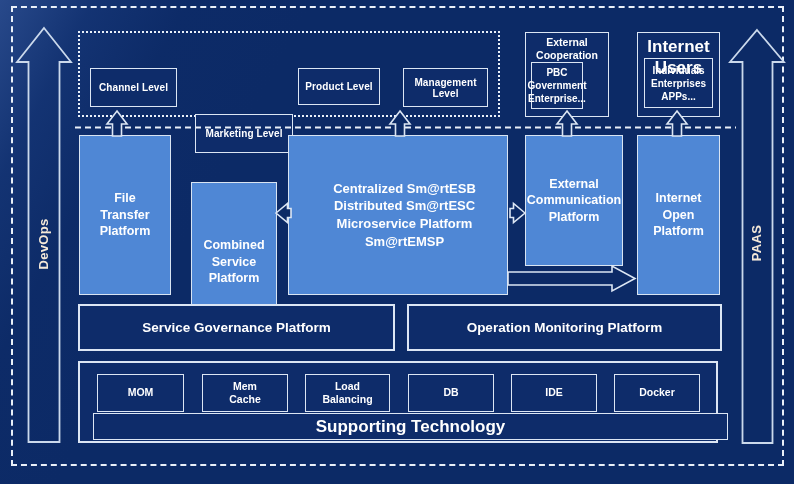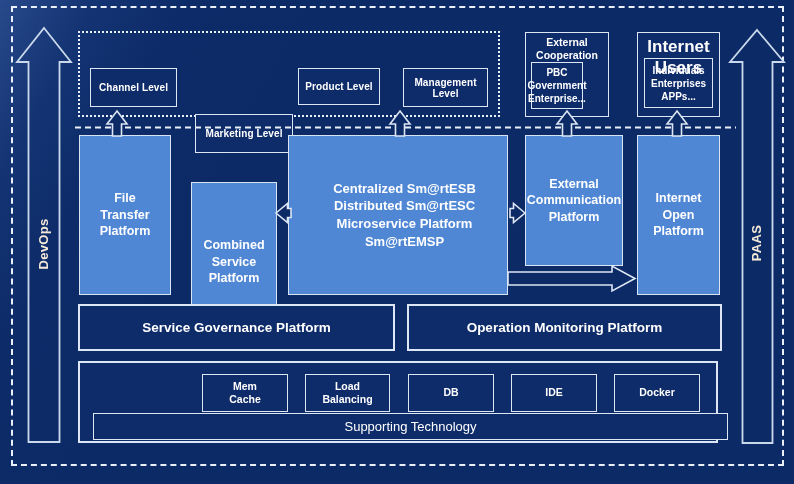--- a/index.html
+++ b/index.html
@@ -23,21 +23,21 @@
   }
   .box{position:absolute;box-sizing:border-box;display:flex;align-items:center;justify-content:center;text-align:center;}
   .pre{white-space:pre-line;}
   .dark{background:#0E2C6A;border:1.6px solid #DCE6F4;}
   .blue{background:#4F87D5;border:1.6px solid #D9E4F2;}
   .lvl{font-size:10px;font-weight:bold;letter-spacing:0.1px;}
   .plat{font-size:12.5px;font-weight:600;line-height:1.32;}
   .esbtext{font-size:13px;font-weight:600;line-height:1.35;}
   .gov{font-size:13.5px;font-weight:bold;}
   .tech{font-size:10.5px;font-weight:bold;line-height:1.25;}
-  .bar{font-size:13px;font-weight:normal;}
+  .bar{font-size:17px;font-weight:bold;}
   .grp{position:absolute;box-sizing:border-box;background:#0E2C6A;border:1.6px solid #DCE6F4;}
   .grp-title{position:absolute;left:0;right:0;top:3px;text-align:center;font-weight:bold;font-size:10.5px;line-height:1.25;white-space:pre-line;}
   .grp-inner{position:absolute;box-sizing:border-box;border:1.4px solid #DCE6F4;display:flex;align-items:center;justify-content:center;text-align:center;font-weight:bold;font-size:10px;line-height:1.3;white-space:pre-line;}
   .container-dark{position:absolute;box-sizing:border-box;background:#0E2C6A;border:2px solid #DCE6F4;}
   .rail-label{
     position:absolute;width:120px;height:18px;line-height:18px;text-align:center;
     transform:rotate(-90deg);font-size:13px;font-weight:bold;color:#F4E8D8;letter-spacing:0.3px;
   }
   svg.arrows{position:absolute;left:0;top:0;pointer-events:none;}
   .arrow-outline{fill:#0C2A66;stroke:#DCE6F4;stroke-width:1.6;}
@@ -85,20 +85,21 @@
 Platform</div>
   <div class="box blue plat pre" style="left:637px;top:135px;width:83px;height:160px;">Internet
 Open
 Platform</div>
 
   <div class="box dark gov" style="left:78px;top:304px;width:317px;height:47px;border-width:2px;">Service Governance Platform</div>
   <div class="box dark gov" style="left:407px;top:304px;width:315px;height:47px;border-width:2px;">Operation Monitoring Platform</div>
 
   <div class="container-dark" style="left:78px;top:361px;width:640px;height:82px;"></div>
 
+  <div class="box dark tech pre" style="left:97px;top:374px;width:87px;height:38px;">MOM</div>
   <div class="box dark tech pre" style="left:202px;top:374px;width:86px;height:38px;">Mem
 Cache</div>
   <div class="box dark tech pre" style="left:305px;top:374px;width:85px;height:38px;">Load
 Balancing</div>
   <div class="box dark tech pre" style="left:408px;top:374px;width:86px;height:38px;">DB</div>
   <div class="box dark tech pre" style="left:511px;top:374px;width:86px;height:38px;">IDE</div>
   <div class="box dark tech pre" style="left:614px;top:374px;width:86px;height:38px;">Docker</div>
 
   <div class="box dark bar" style="left:93px;top:413px;width:635px;height:27px;">Supporting Technology</div>
 

